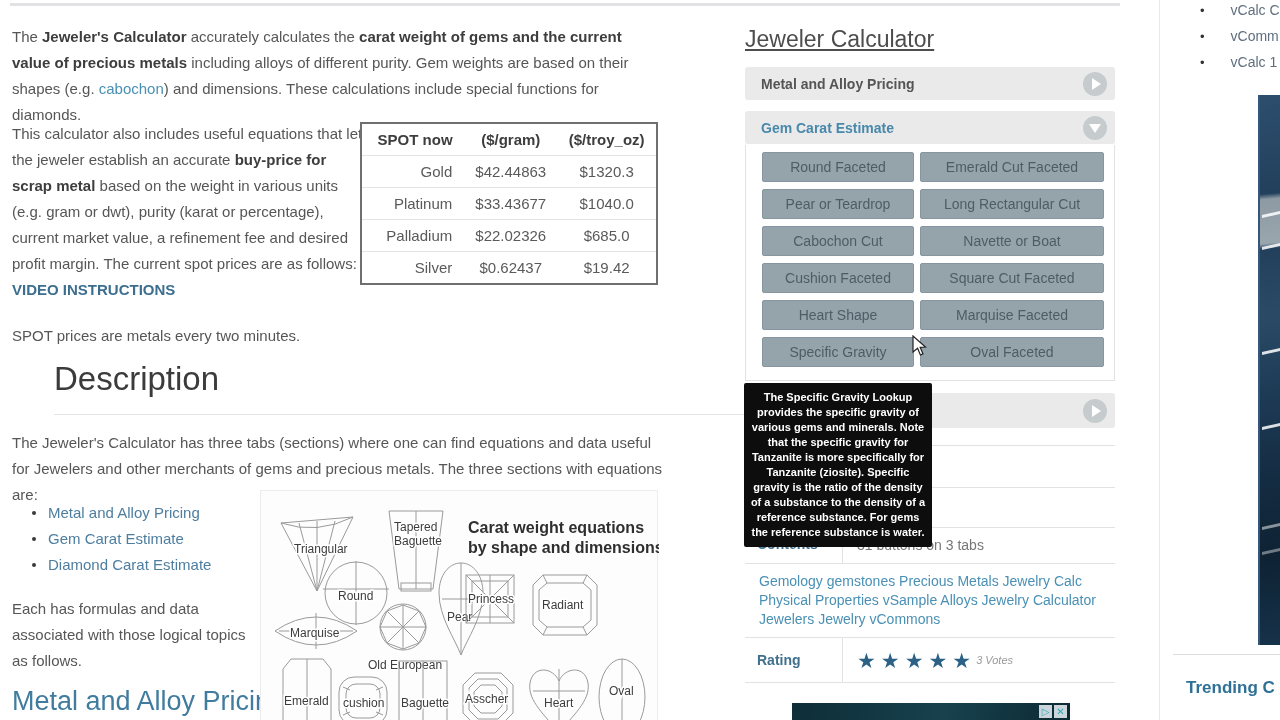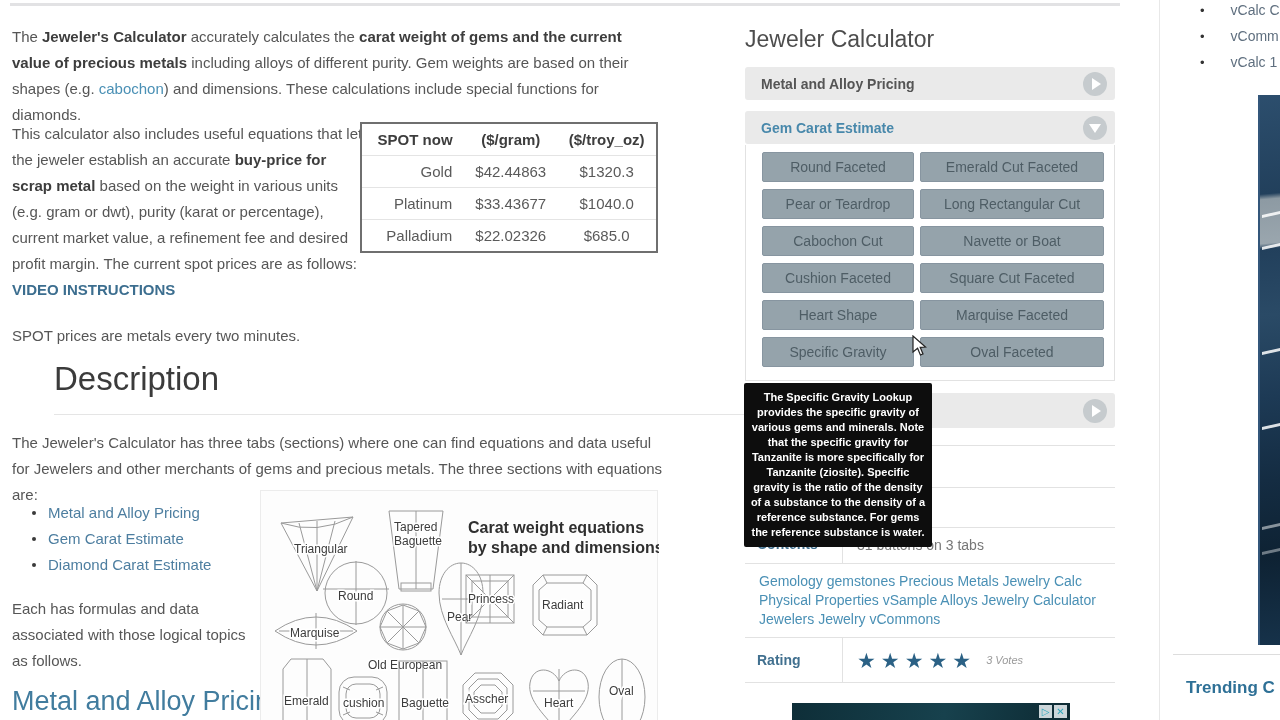--- a/index.html
+++ b/index.html
@@ -59,21 +59,21 @@
              line-height:15px; text-align:center; padding:7px 6px; border-radius:2px; z-index:30; }
 
   .info-table { width:370px; border-top:1px solid #e2e2e2; border-bottom:1px solid #e2e2e2; background:#fff; }
   .info-row { display:flex; border-bottom:1px solid #e2e2e2; }
   .info-row:last-child { border-bottom:none; }
   .info-label { width:98px; flex:0 0 auto; border-right:1px solid #e2e2e2; padding:8px 6px 8px 12px;
                 font-size:14px; font-weight:bold; color:#41708f; }
   .info-value { flex:1 1 auto; padding:8px 10px 8px 14px; font-size:14px; color:#777; line-height:19px; }
   .tag-link { color:#4a90b5; text-decoration:none; cursor:pointer; }
   .stars { font-size:21px; letter-spacing:5px; color:#2b6185; line-height:21px; cursor:pointer; }
-  .votes { font-size:11px; font-style:italic; color:#9a9a9a; margin-left:10px; }
+  .votes { font-size:11px; font-style:italic; color:#9a9a9a; margin-left:0; }
 
   
   .v-rule { position:absolute; left:1159px; top:0; width:1px; height:720px; background:#e8e8e8; }
   .rail-item { display:flex; align-items:center; gap:26px; font-size:14px; color:#5f6f7f; height:26px; }
   .rail-item .bullet { color:#333; font-size:13px; }
   .trend-rule { position:absolute; left:1173px; top:654px; width:107px; height:1px; background:#ddd; }
   .trending { font-size:17px; font-weight:bold; color:#2e7096; white-space:nowrap; }
 
   
   .ad-vert { background:
@@ -112,20 +112,25 @@
     </tr>
     <tr>
       <td>Platinum</td>
       <td>$33.43677</td>
       <td>$1040.0</td>
     </tr>
     <tr>
       <td>Palladium</td>
       <td>$22.02326</td>
       <td>$685.0</td>
+    </tr>
+    <tr>
+      <td>Silver</td>
+      <td>$0.62437</td>
+      <td>$19.42</td>
     </tr>
   </tbody>
     </table>
 
   <p class="para abs" style="left:12px; top:323px;">SPOT prices are metals every two minutes.</p>
 
   <h1 class="h1 abs" style="left:12px; top:360px;">Description</h1>
 
   <p class="para abs" style="left:12px; top:430px; width:652px;">The Jeweler's Calculator  has three tabs (sections) where one can find equations and data useful for Jewelers and other merchants of gems and precious metals. The three sections with equations are:</p>
 
@@ -231,21 +236,21 @@
       <line x1="298" y1="178" x2="298" y2="242"></line>
         <line x1="272" y1="200" x2="324" y2="200"></line>
       <text x="283" y="216">Heart</text>
 
       <ellipse cx="361" cy="206" rx="23" ry="38"></ellipse>
       <line x1="361" y1="168" x2="361" y2="244"></line>
       <text x="348" y="204">Oval</text>
     </svg>
   </div>
 
-  <div class="sb-title abs" style="left:745px; top:26px;">Jeweler Calculator</div>
+  <div class="sb-title abs" style="left:745px; top:26px;text-decoration:underline;">Jeweler Calculator</div>
 
   <div class="accordion abs" style="left:745px; top:67px;">
     <span class="acc-label">Metal and Alloy Pricing</span>
     <span class="acc-icon">
         <span class="tri-right"></span>
       </span>
   </div>
 
   <div class="accordion active abs" style="left:745px; top:111px;">
     <span class="acc-label">Gem Carat Estimate</span>

